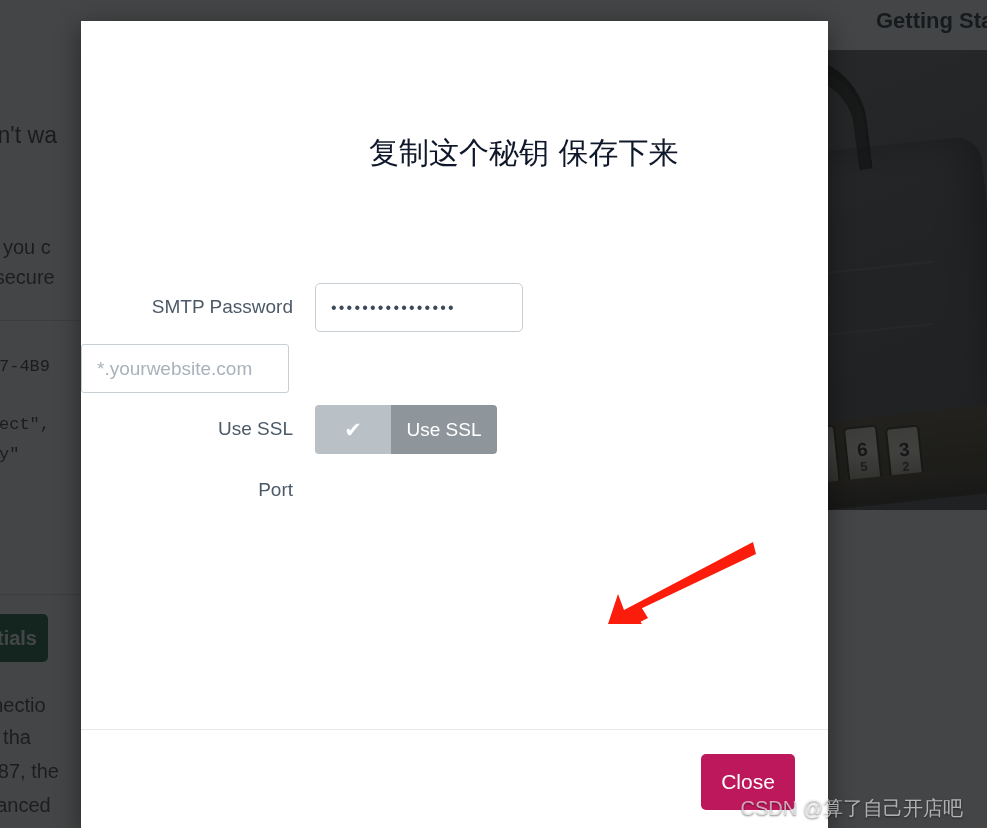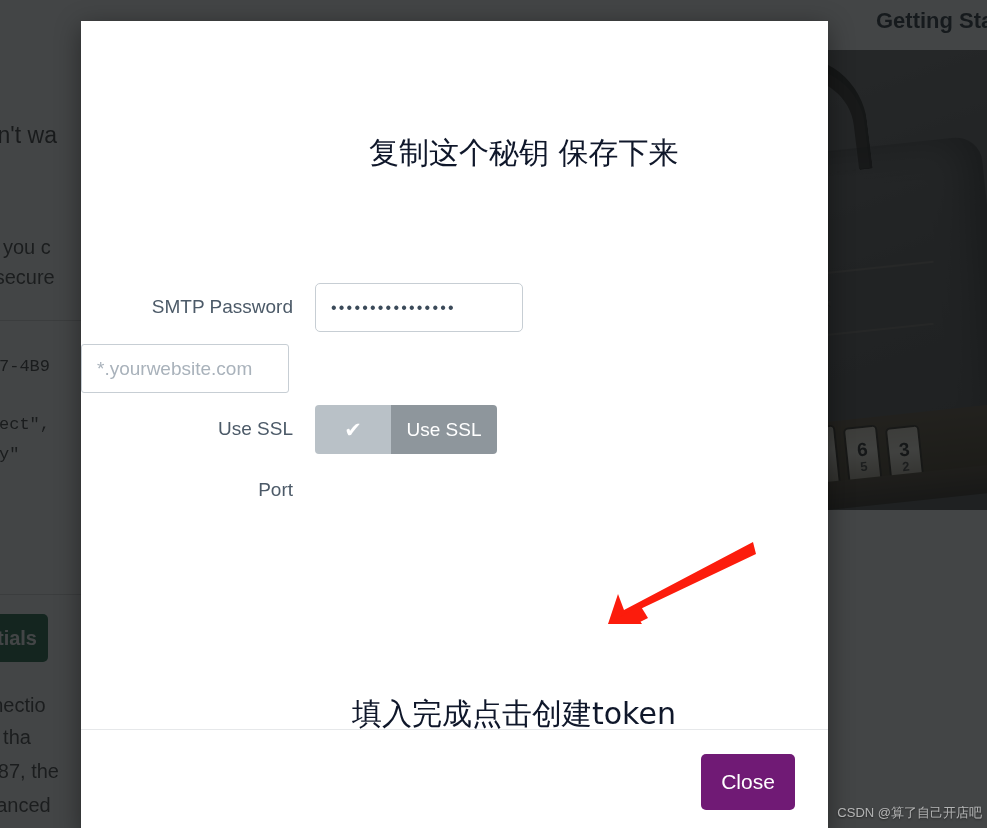--- a/index.html
+++ b/index.html
@@ -295,21 +295,21 @@
     height: 1px;
     background: #e6e8ea;
   }
 
   .close-btn {
     position: absolute;
     right: 33px;
     top: 733px;
     width: 94px;
     height: 56px;
-    background: #701a75;
+    background: #be185d;
     border: none;
     border-radius: 5px;
     color: #ffffff;
     font-size: 21px;
     font-family: "Liberation Sans", sans-serif;
     cursor: pointer;
   }
 
   
   .alert-modal {
@@ -391,25 +391,25 @@
     left: 596px;
     top: 532px;
     width: 160px;
     height: 106px;
     z-index: 30;
   }
 
   
   .watermark {
     position: absolute;
-    right: 5px;
+    right: 24px;
     bottom: 6px;
     z-index: 40;
     color: rgba(255,255,255,.62);
-    font-size: 13px;
+    font-size: 20px;
     white-space: nowrap;
     text-shadow: 0 1px 2px rgba(0,0,0,.5);
   }
 </style>
 </head>
 <body>
 
 <div id="page-root">
 
   <div class="bg-page">
@@ -499,21 +499,20 @@
 
     </div>
 
     <div class="modal-footer-divider"></div>
 
     <button class="close-btn">Close</button>
   </div>
 
 
   <div class="annot annot-1">复制这个秘钥 保存下来</div>
-  <div class="annot annot-2">填入完成点击创建token</div>
 
   <svg class="red-arrow" viewBox="0 0 160 106">
     <polygon points="157,10 28,78 22,62 12,92 46,92 38,80 160,22" fill="#fc1c0c"></polygon>
     <polygon points="12,92 44,73 52,86 40,92" fill="#fc1c0c"></polygon>
   </svg>
 
   <div class="watermark">CSDN @算了自己开店吧</div>
 
 </div>
 

